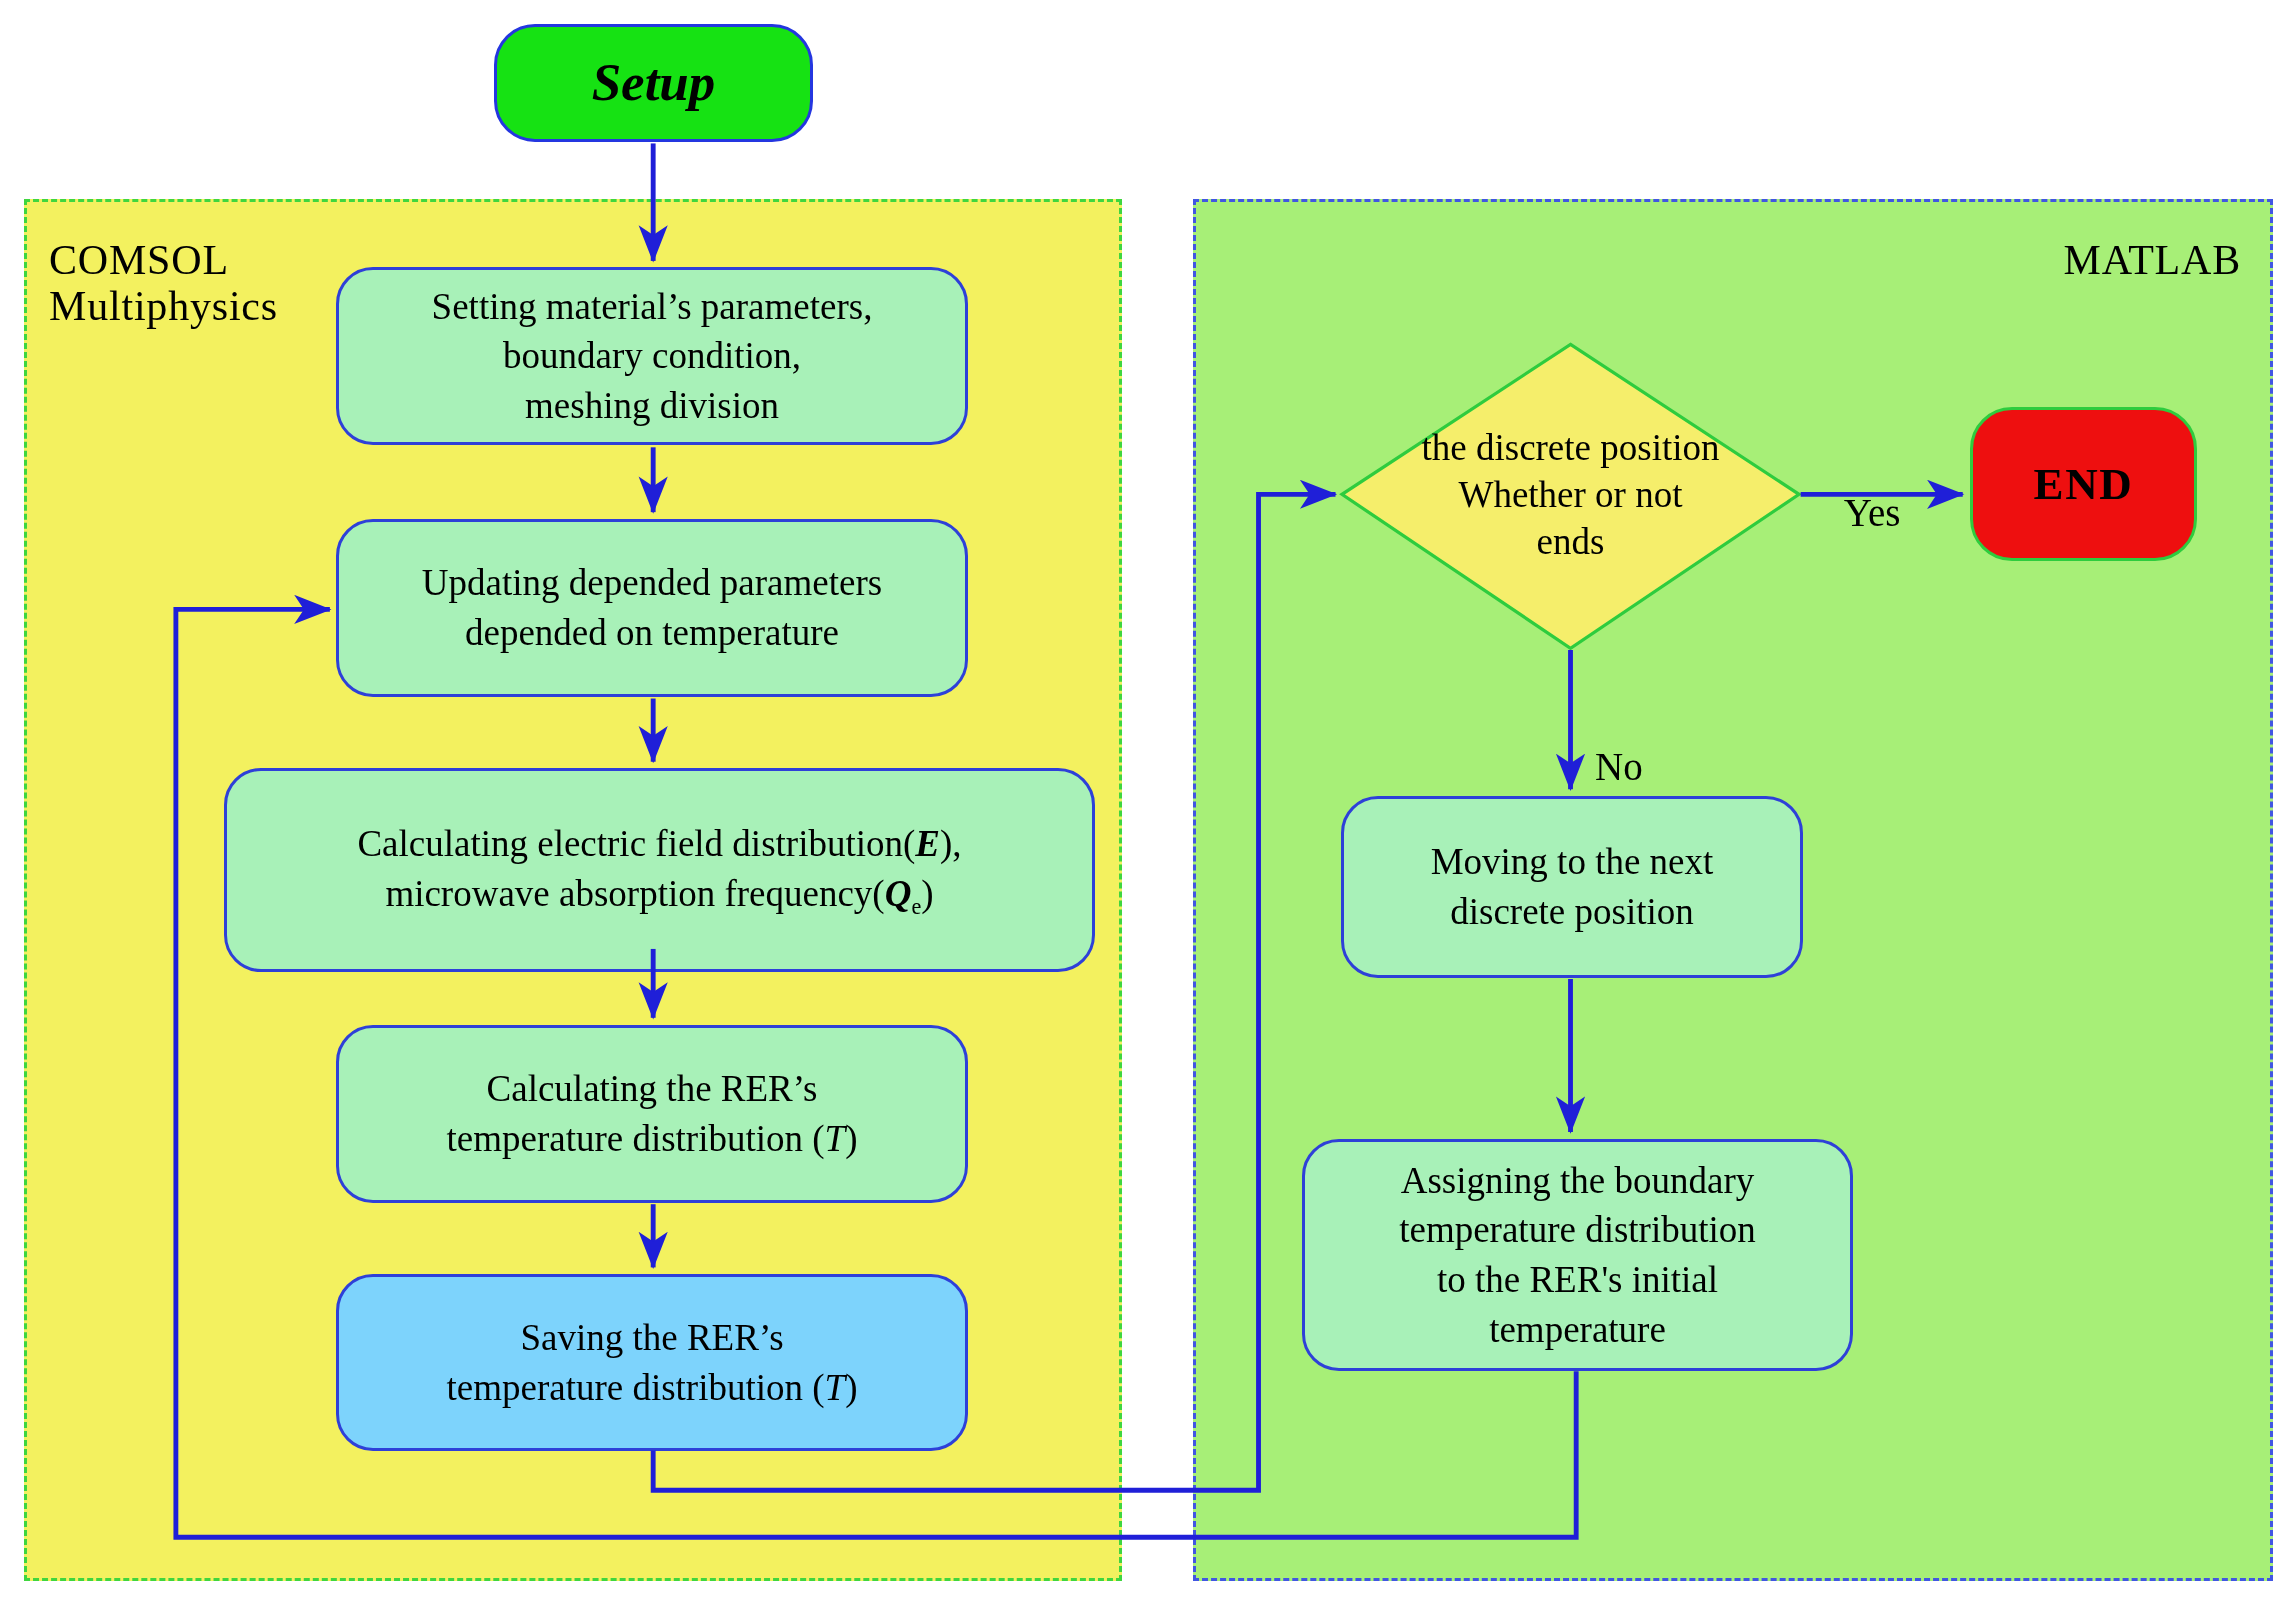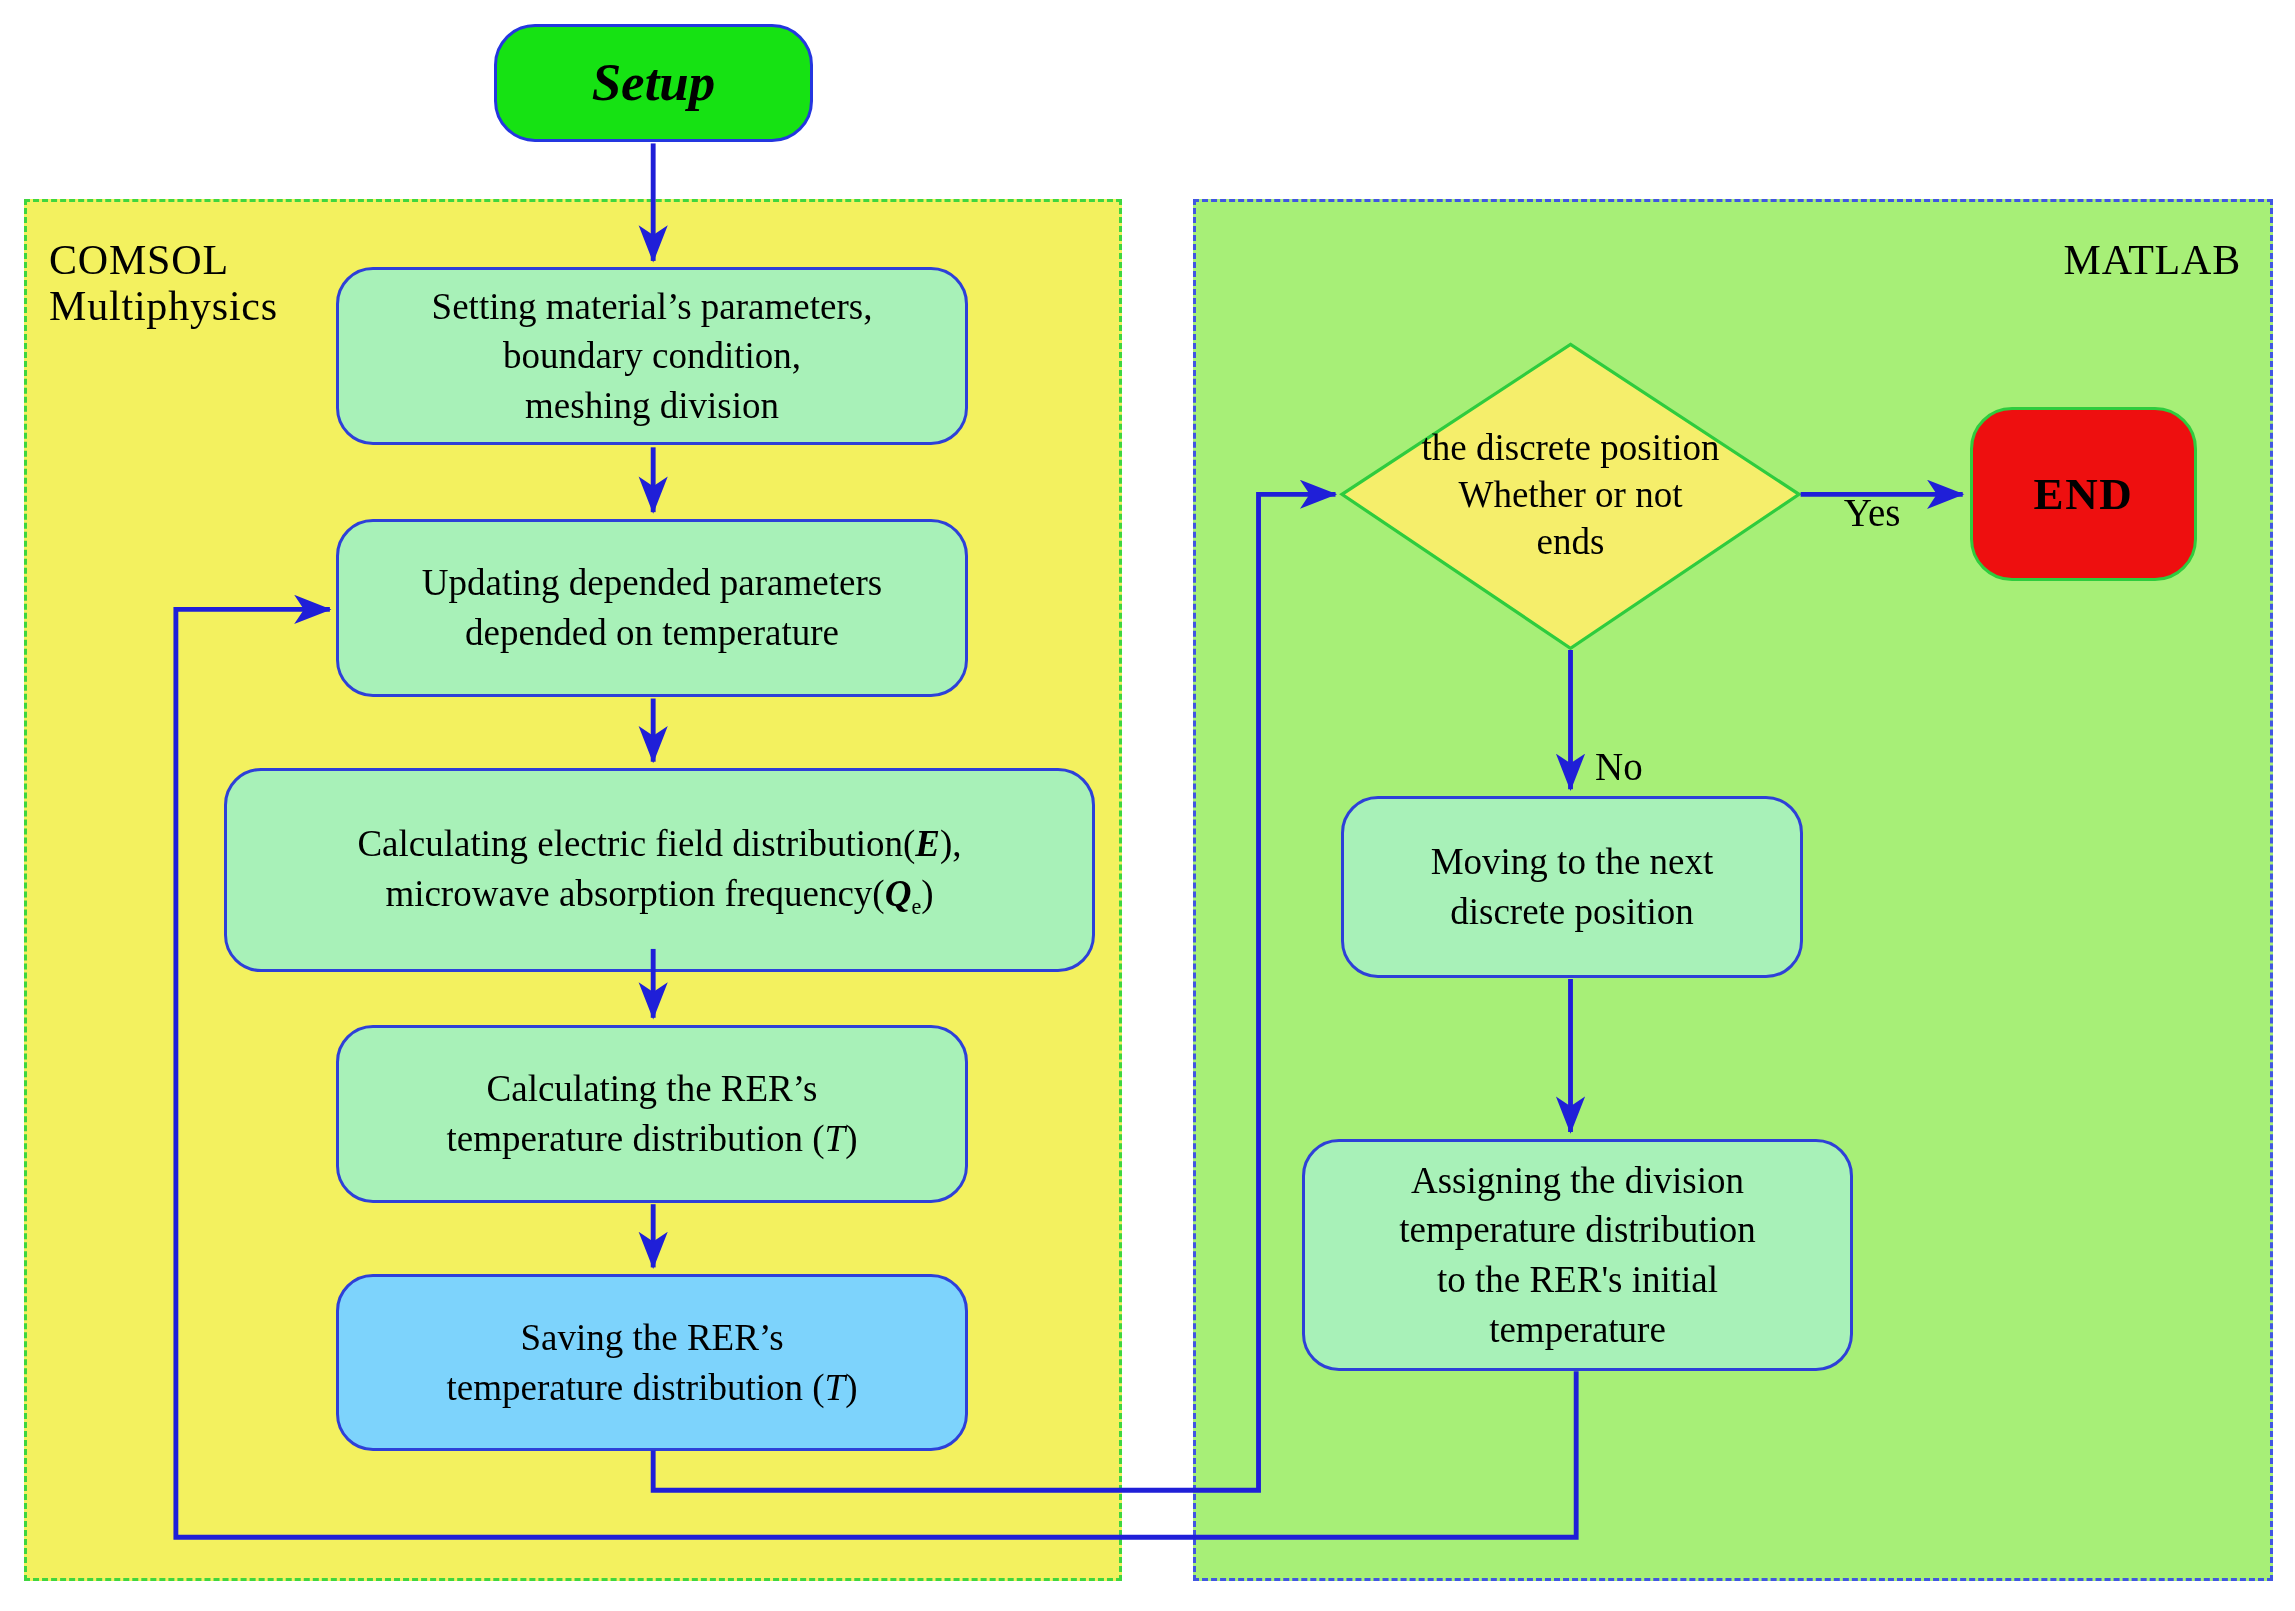--- a/index.html
+++ b/index.html
@@ -67,27 +67,27 @@
       <div><span>Saving the RER’s</span></div>
       <div><span>temperature distribution (</span><span class="i">T</span><span>)</span></div>
     </div>
 
   <div class="node" style="left: 1341px; top: 796px; width: 462px; height: 182px; background-color: rgb(168, 241, 184); border-color: rgb(46, 64, 216);">
       <div><span>Moving to the next</span></div>
       <div><span>discrete position</span></div>
     </div>
 
   <div class="node" style="left: 1302px; top: 1139px; width: 551px; height: 232px; background-color: rgb(168, 241, 184); border-color: rgb(46, 64, 216);">
-      <div><span>Assigning the division</span></div>
+      <div><span>Assigning the boundary</span></div>
       <div><span>temperature distribution</span></div>
       <div><span>to the RER's initial</span></div>
       <div><span>temperature</span></div>
     </div>
 
-  <div class="node terminal" style="left: 1970px; top: 407px; width: 227px; height: 174px; background-color: rgb(238, 15, 15); border-color: rgb(46, 204, 62);">END</div>
+  <div class="node terminal" style="left: 1970px; top: 407px; width: 227px; height: 154px; background-color: rgb(238, 15, 15); border-color: rgb(46, 204, 62);">END</div>
 
   <svg class="wires" width="2295" height="1611" viewBox="0 0 2832 1988">
     <defs>
       <marker id="ah" markerUnits="userSpaceOnUse" markerWidth="50" markerHeight="40" refX="44" refY="18" orient="auto">
         <path d="M0 0 L46 18 L0 36 L12 18 Z" style="fill: rgb(31, 31, 216);"></path>
       </marker>
     </defs>
 
     <polygon class="diamond-shape" points="1938,425 2220,610 1938,800 1656,610" style="fill: rgb(245, 238, 107); stroke: rgb(46, 204, 62);"></polygon>
 

